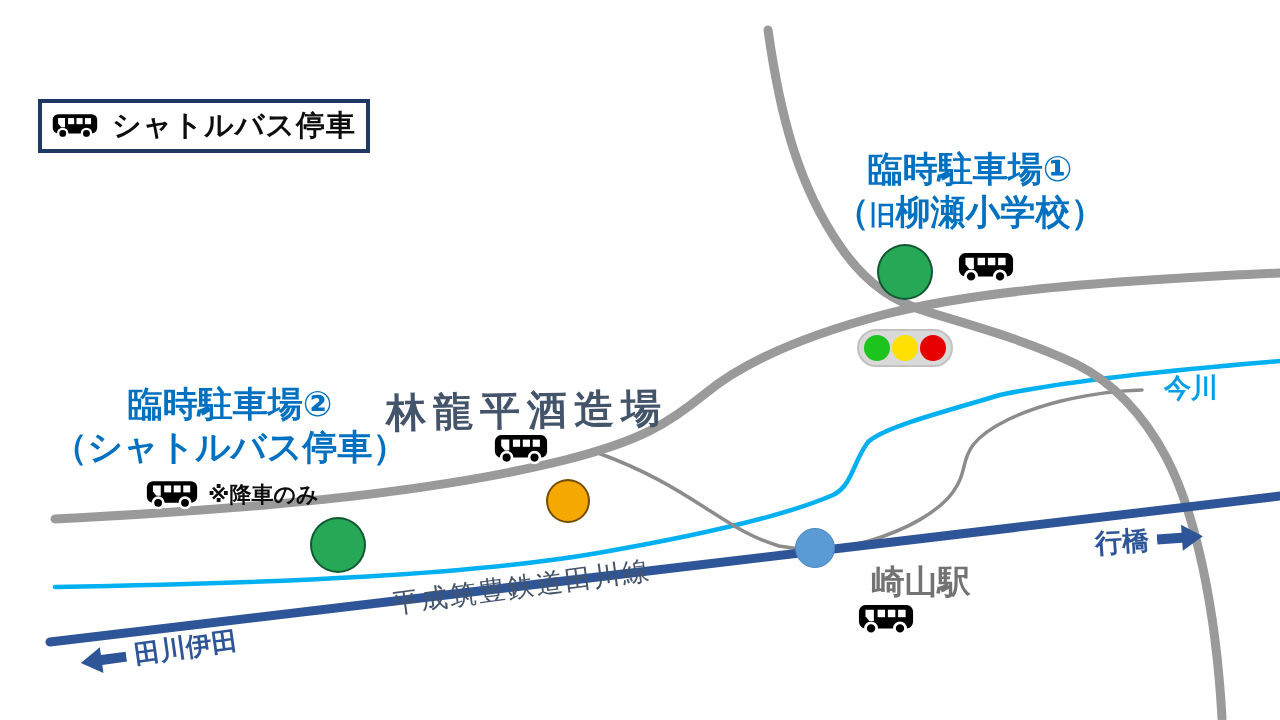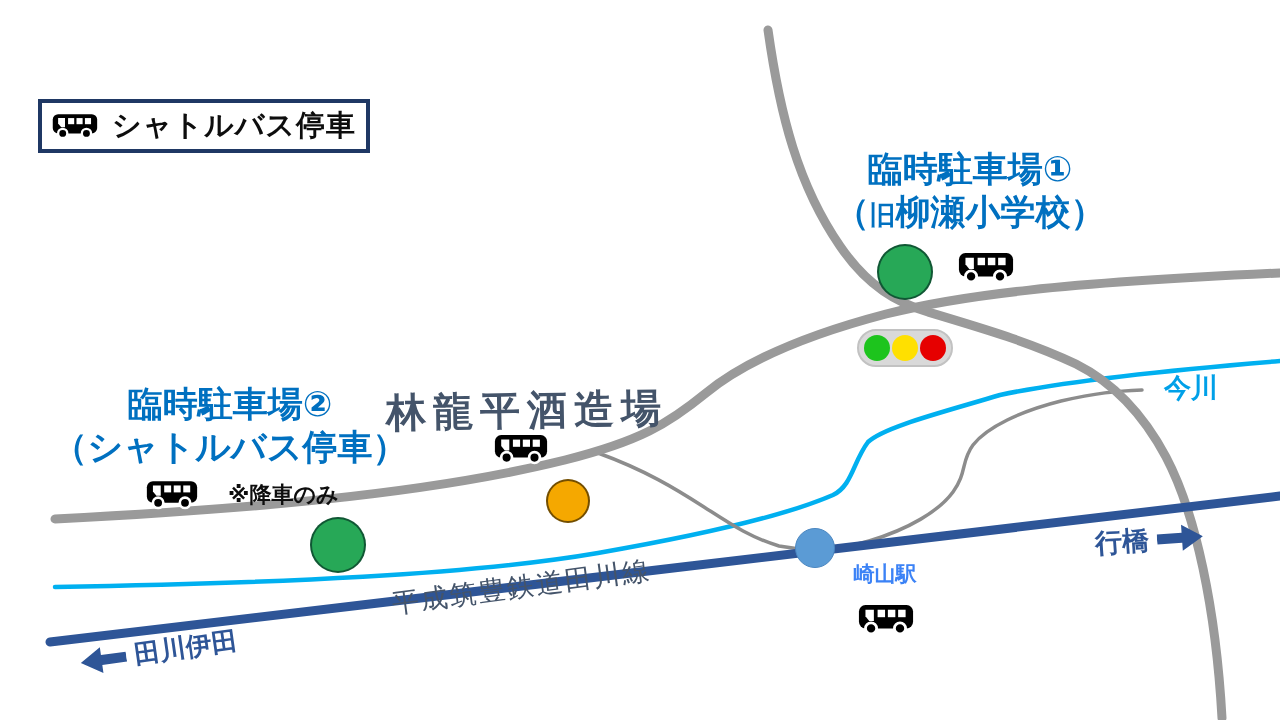--- a/index.html
+++ b/index.html
@@ -26,21 +26,21 @@
 
   
   .brewery-name{
     left:372px;top:383px;width:310px;text-align:center;
     font-family:"DejaVu Serif","Liberation Serif",serif;
     font-size:40px;font-weight:bold;color:#44546A;letter-spacing:7px;white-space:nowrap;
     transform:rotate(-1deg);
   }
 
   
-  .station-name{left:820px;top:560px;width:130px;text-align:center;font-size:21px;font-weight:bold;color:#3b82f6;white-space:nowrap;}
+  .station-name{left:856px;top:560px;width:130px;text-align:center;font-size:33px;font-weight:bold;color:#737373;white-space:nowrap;}
   .river-name{left:1164px;top:370px;font-size:27px;font-weight:bold;color:#00A0E8;white-space:nowrap;}
   .railway-name{
     left:392px;top:586px;width:290px;font-size:27px;color:#44546A;white-space:nowrap;
     transform:rotate(-7.5deg);transform-origin:left center;letter-spacing:2px;
   }
   .dir{display:flex;align-items:center;gap:8px;color:#2E5597;font-weight:bold;white-space:nowrap;}
   .dir-right{left:1095px;top:522px;font-size:27px;transform:rotate(-4deg);}
   .dir-left{left:80px;top:634px;font-size:26px;transform:rotate(-8deg);}
 
   
@@ -55,21 +55,21 @@
   .traffic{
     left:857px;top:329px;width:96px;height:38px;border-radius:19px;
     background:#D9D9D9;border:2px solid #C2C2C2;box-sizing:border-box;
     display:flex;align-items:center;justify-content:space-between;padding:0 5px;
   }
   .traffic .dot{width:26px;height:26px;border-radius:50%;}
   .dot-g{background:#1DC41D;} .dot-y{background:#FFE000;} .dot-r{background:#E60000;}
 
   
   .note-row{left:146px;top:479px;display:flex;align-items:center;gap:10px;}
-  .note-row .note{font-size:22px;font-weight:bold;color:#0d0d0d;white-space:nowrap;margin-left:20px;}
+  .note-row .note{font-size:22px;font-weight:bold;color:#0d0d0d;white-space:nowrap;}
 
   .busicon{display:block;}
 </style>
 </head>
 <body>
 
 <div class="stage">
 
   <svg width="0" height="0" style="position:absolute">
     <symbol id="bus" viewBox="0 0 60 36">

